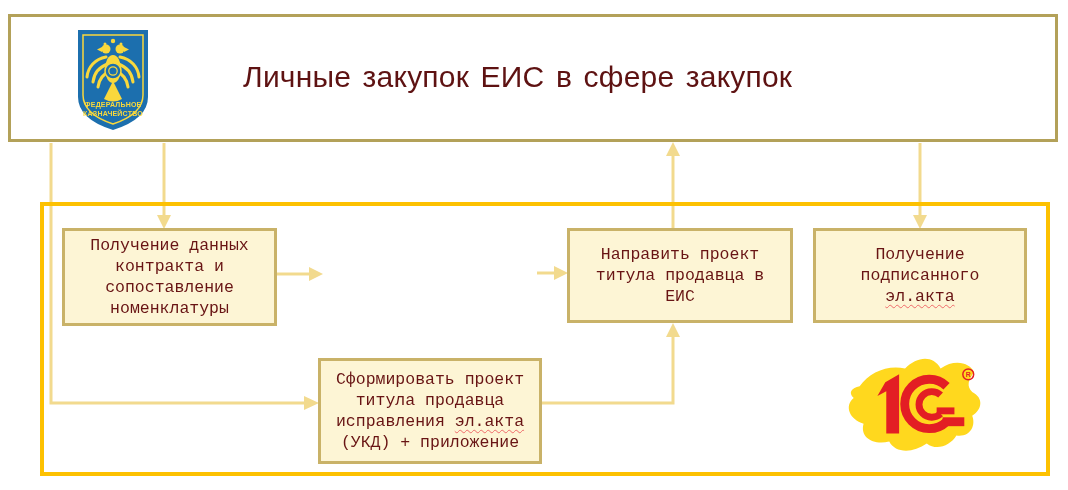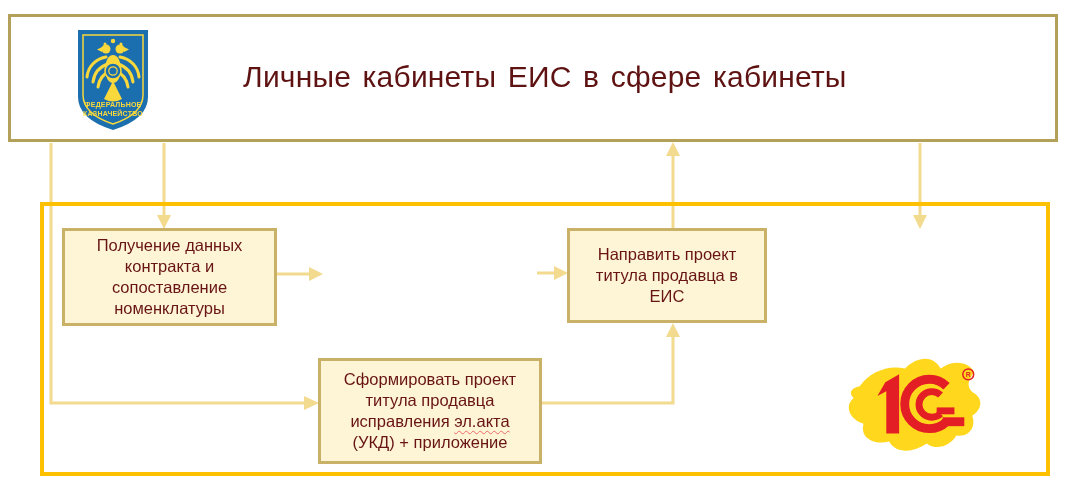--- a/index.html
+++ b/index.html
@@ -30,29 +30,30 @@
   .connectors { position:absolute; left:0; top:0; width:1068px; height:490px; z-index:2; pointer-events:none; }
   .conn { stroke:var(--arrow); stroke-width:3; fill:none; }
   .conn-head { fill:var(--arrow); stroke:none; }
   
   .flow-box {
     position:absolute; box-sizing:border-box;
     border:3px solid var(--box-border); background:var(--box-fill);
     display:flex; align-items:center; justify-content:center; text-align:center;
     color:var(--box-text); font-size:16.5px; line-height:1.28; z-index:4;
     padding:17px 6px;
+    font-family:Liberation Mono, monospace;
   }
   .wavy {
     text-decoration-line:underline; text-decoration-style:wavy;
     text-decoration-color:var(--spellcheck-red); text-decoration-thickness:1px;
     text-underline-offset:3px;
   }
   .box-contract  { left:62px;  top:228px; width:215px; height:98px; }
   .box-upd       { left:322px; top:226px; width:215px; height:98px; }
-  .box-send      { left:567px; top:228px; width:200px; height:95px; }
+  .box-send      { left:567px; top:228px; width:226px; height:95px; }
   .box-signed    { left:813px; top:228px; width:214px; height:95px; }
   .box-ukd       { left:318px; top:350px; width:224px; height:106px;margin-top:8px; }
   
   .onec-logo { position:absolute; left:830px; top:346px; width:158px; height:110px; z-index:4; }
 </style>
 </head>
 <body>
 
 <div class="stage">
 
@@ -79,21 +80,21 @@
       <path d="M45,30 C56,32 63,40 64,50"></path>
       <path d="M43,37 C52,40 57,46 58,55"></path>
       <path d="M41,44 C48,47 52,52 53,60"></path>
     </g>
     <circle cx="38" cy="44" r="8" style="fill:var(--treasury-blue);stroke:var(--treasury-yellow);stroke-width:1.5"></circle>
     <circle cx="38" cy="44" r="4.2" style="fill:none;stroke:var(--treasury-yellow);stroke-width:1.2"></circle>
     <text x="38" y="80" text-anchor="middle" class="emblem-text" style="fill:var(--treasury-yellow)">ФЕДЕРАЛЬНОЕ</text>
     <text x="38" y="89" text-anchor="middle" class="emblem-text" style="fill:var(--treasury-yellow)">КАЗНАЧЕЙСТВО</text>
   </svg>
 
-  <div class="banner-title">Личные кабинеты ЕИС в сфере кабинеты</div>
+  <div class="banner-title">Личные закупок ЕИС в сфере закупок</div>
 
   <svg class="connectors" viewBox="0 0 1068 490">
     <g>
       <path class="conn" d="M51,143 V403 H304"></path>
       <polygon class="conn-head" points="319,403 304,396 304,410"></polygon>
     </g>
     <g>
       <path class="conn" d="M164,143 V215"></path>
       <polygon class="conn-head" points="164,229 157,215 171,215"></polygon>
     </g>
@@ -120,20 +121,23 @@
   </svg>
 
   <div class="flow-container"></div>
 
   <div class="flow-box box-contract">
     <div>Получение данных<br>контракта и<br>сопоставление<br>номенклатуры</div>
   </div>
   <div class="flow-box box-send">
     <div>Направить проект<br>титула продавца в<br>ЕИС</div>
   </div>
+  <div class="flow-box box-signed">
+    <div>Получение<br>подписанного<br><span class="wavy">эл.акта</span></div>
+  </div>
   <div class="flow-box box-ukd">
     <div>Сформировать проект<br>титула продавца<br>исправления <span class="wavy">эл.акта</span><br>(УКД) + приложение</div>
   </div>
 
   <svg class="onec-logo" viewBox="0 0 160 110" aria-label="1С®">
     <path style="fill:var(--onec-yellow)" d="M30,40 C40,26 58,18 76,22 C88,10 104,8 112,22 C126,12 142,16 146,26
          C140,34 138,40 144,46 C156,52 154,64 144,70 C148,80 142,92 128,90
          C122,100 108,106 98,98 C84,108 66,108 60,96 C44,100 30,92 34,78
          C20,74 14,60 24,52 C18,46 22,42 30,40 Z"></path>
     <g style="fill:var(--onec-red)">

